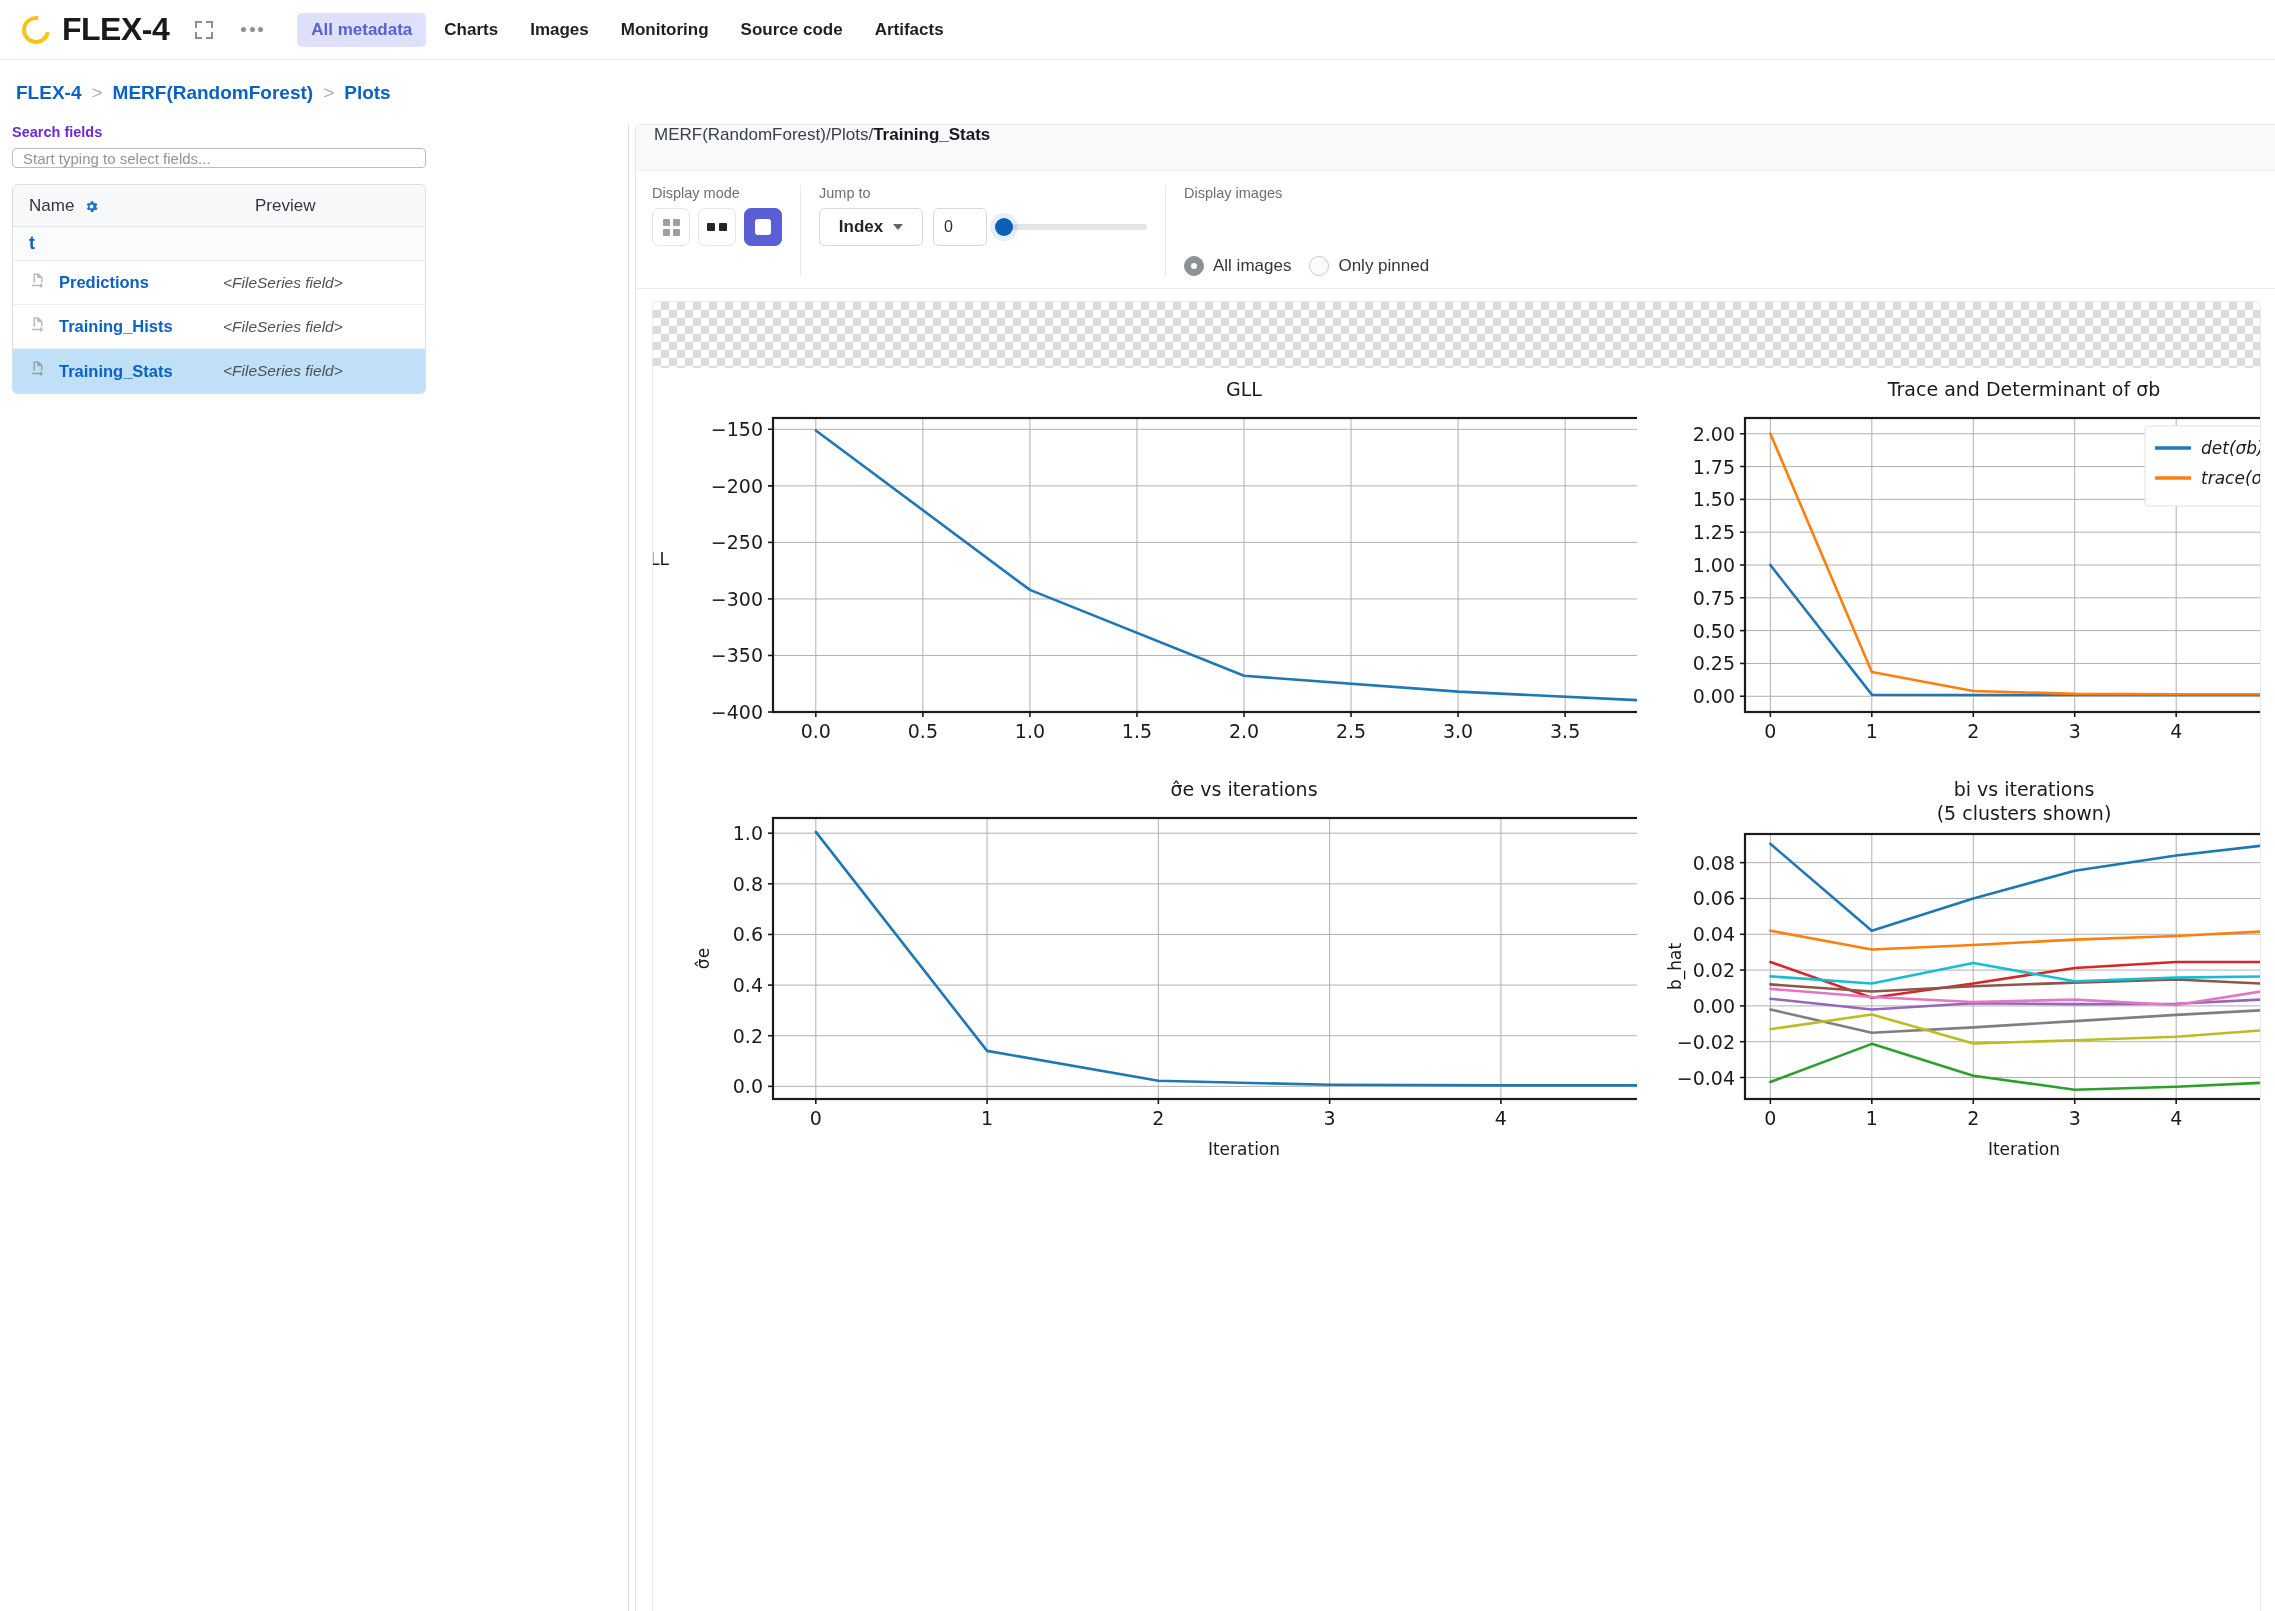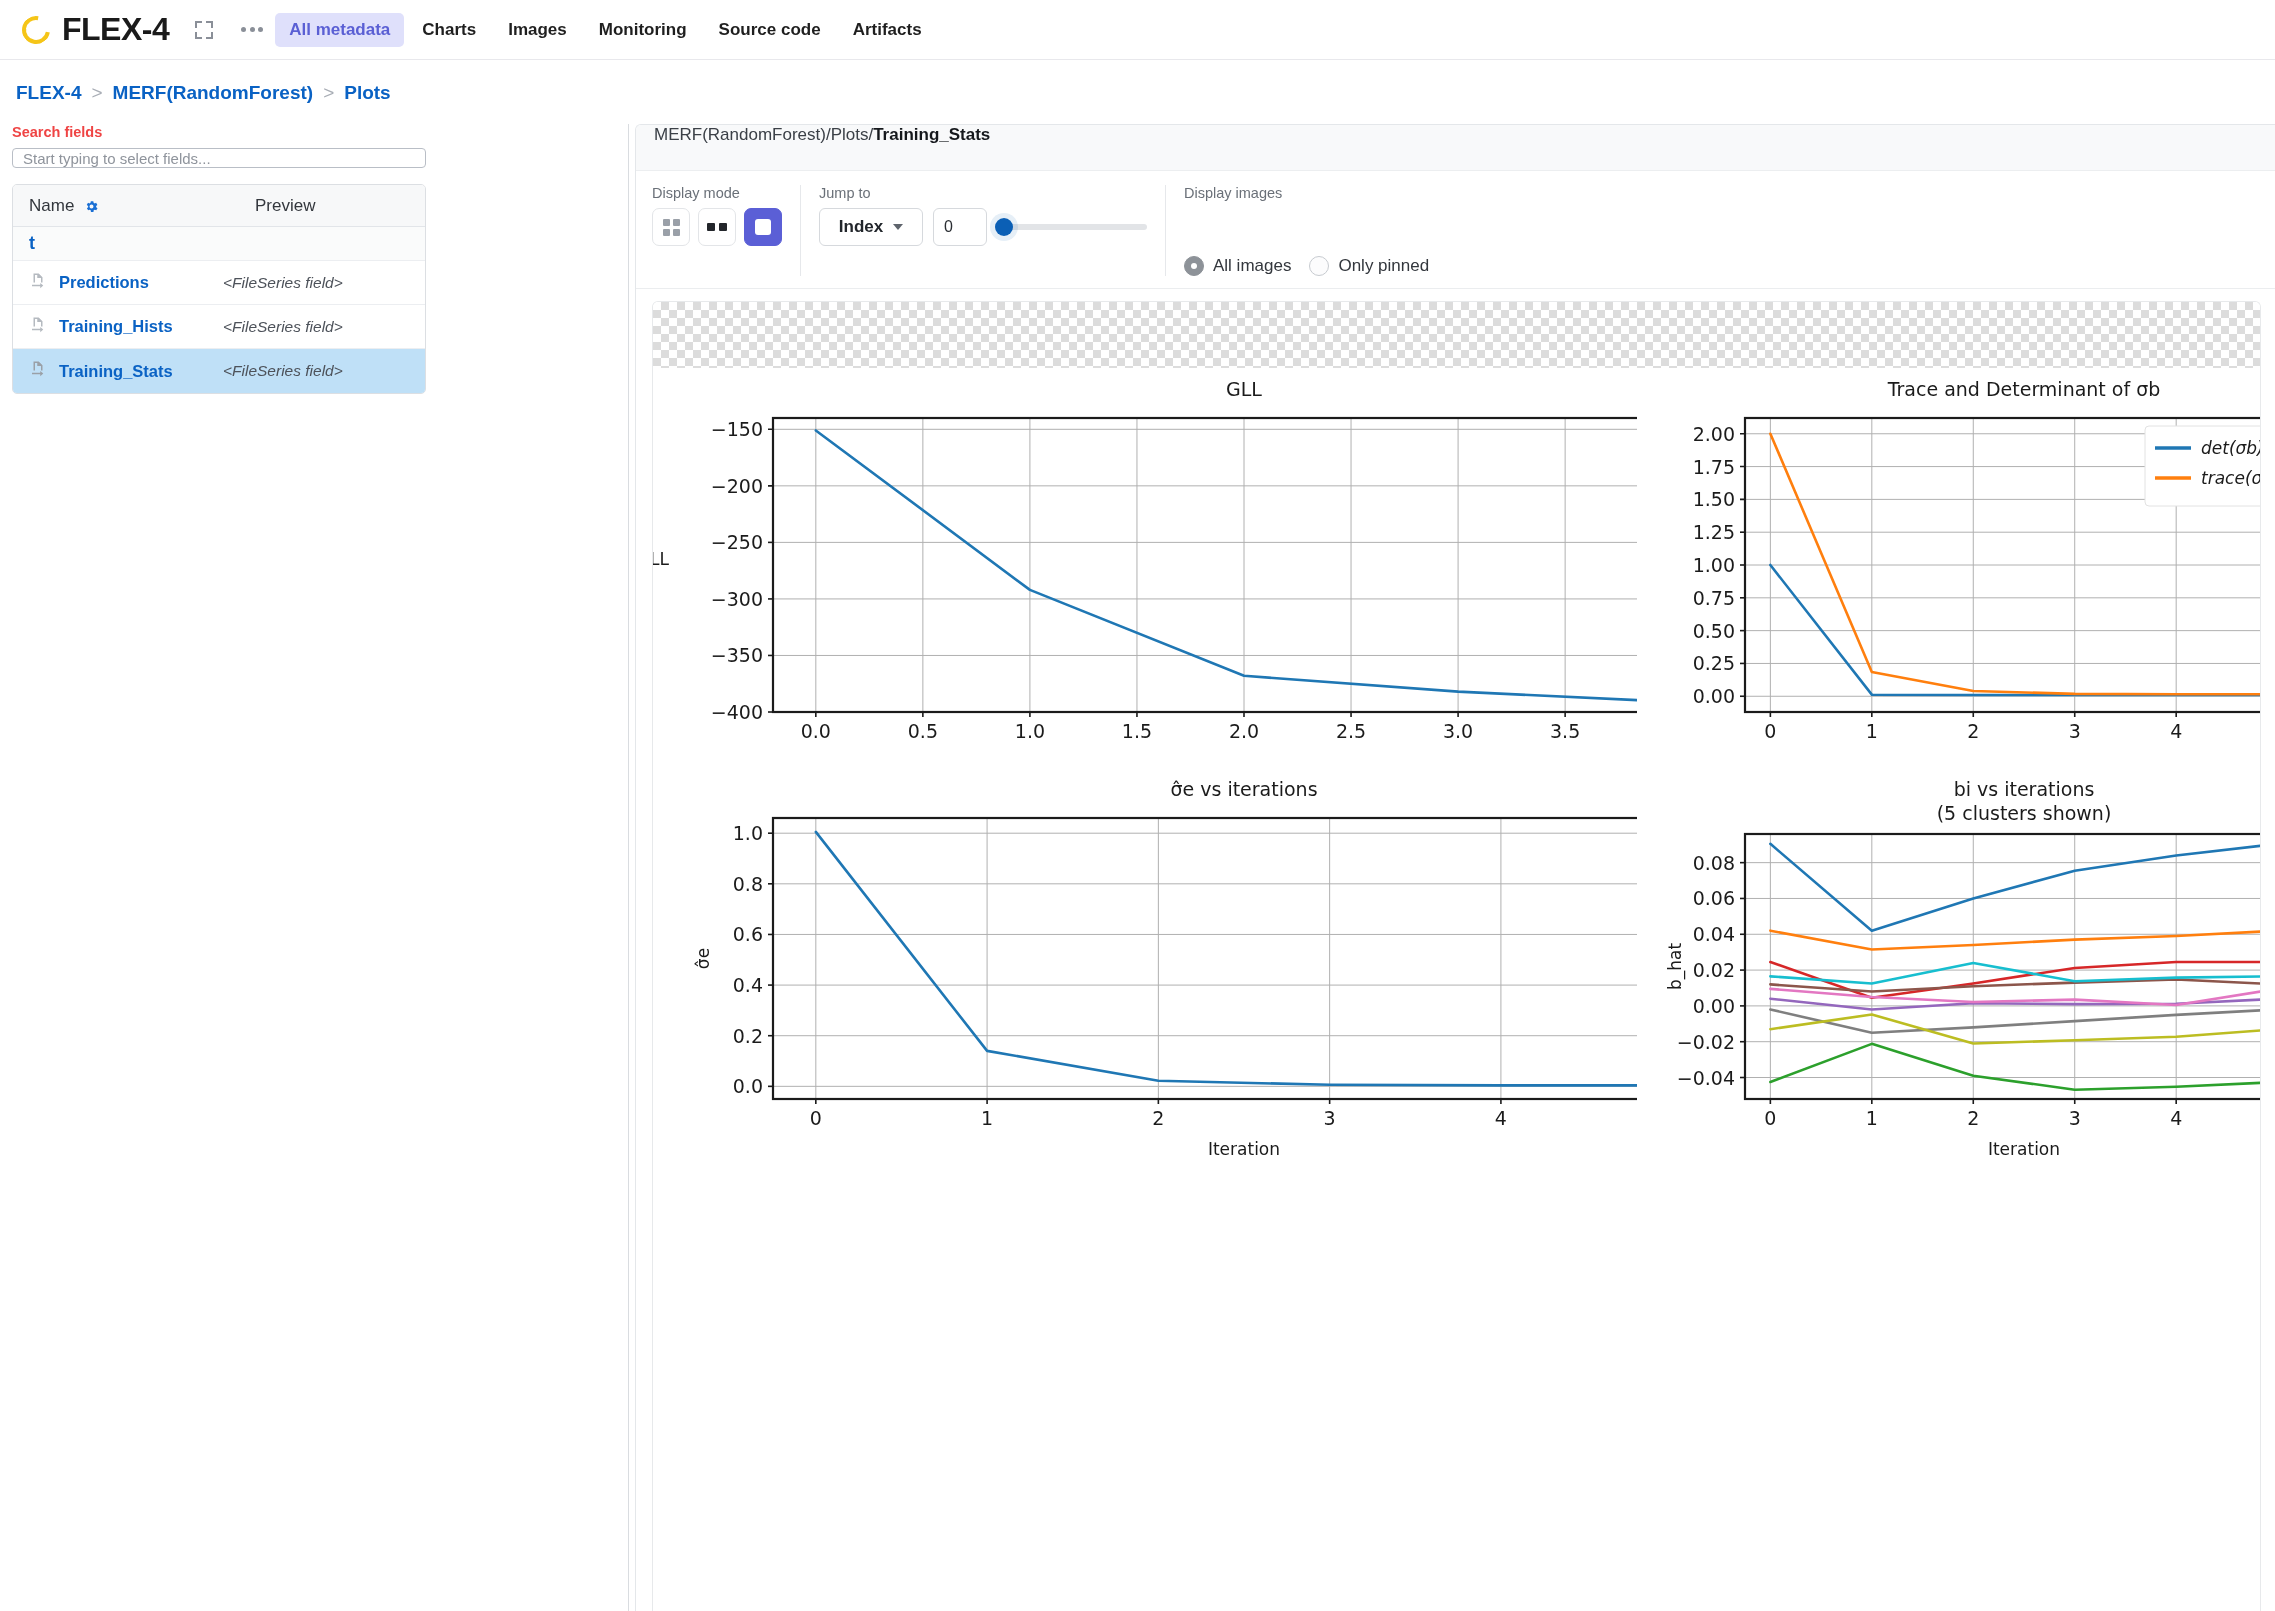--- a/index.html
+++ b/index.html
@@ -43,21 +43,21 @@
   .expand-ico i {
     position: absolute; width: 7px; height: 7px; border: 2px solid #8a8f98;
   }
   .expand-ico i:nth-child(1){ top:0; left:0; border-right:none; border-bottom:none;}
   .expand-ico i:nth-child(2){ top:0; right:0; border-left:none; border-bottom:none;}
   .expand-ico i:nth-child(3){ bottom:0; left:0; border-right:none; border-top:none;}
   .expand-ico i:nth-child(4){ bottom:0; right:0; border-left:none; border-top:none;}
   .dots-ico { display:flex; gap:3.5px; }
   .dots-ico span { width:5px;height:5px;border-radius:50%;background:#8a8f98; }
 
-  .nav { display: flex; align-items: center; margin-left: 10px; gap: 4px; }
+  .nav { display: flex; align-items: center; margin-left: 32px; gap: 4px; }
   .nav-item {
     font-size: 17px; font-weight: 700; color: #1f1f1f;
     padding: 7px 14px; border-radius: 5px; cursor: pointer;
     white-space: nowrap;
   }
   .nav-item.active { background: #dfe0fb; color: #5a5fd4; }
 
   
   .crumbs {
     padding: 22px 0 20px 16px;
@@ -66,21 +66,21 @@
   }
   .crumb { color: #0a62c4; cursor: pointer; }
   .crumb-sep { color: #a8adb5; font-weight: 400; }
 
   
   .layout { display: flex; height: calc(1611px - 60px - 62px); }
 
   
   .leftpane { width: 628px; padding: 0 0 0 12px; position: relative; }
   .search-label {
-    font-size: 14.5px; font-weight: 700; color: #ef4444; margin-bottom: 8px;
+    font-size: 14.5px; font-weight: 700; color: #6d28d9; margin-bottom: 8px;
   }
   .search-box {
     width: 414px; height: 20px; border: 1px solid #b9bec6; border-radius: 4px;
     background: #fff; padding: 0 10px; font-size: 15px; color: #7b8088;
     display: flex; align-items: center; font-family: "Liberation Sans", sans-serif;
   }
   .search-box::placeholder { color: #8f949c; }
 
   .table-card {
     margin-top: 16px; width: 414px;

